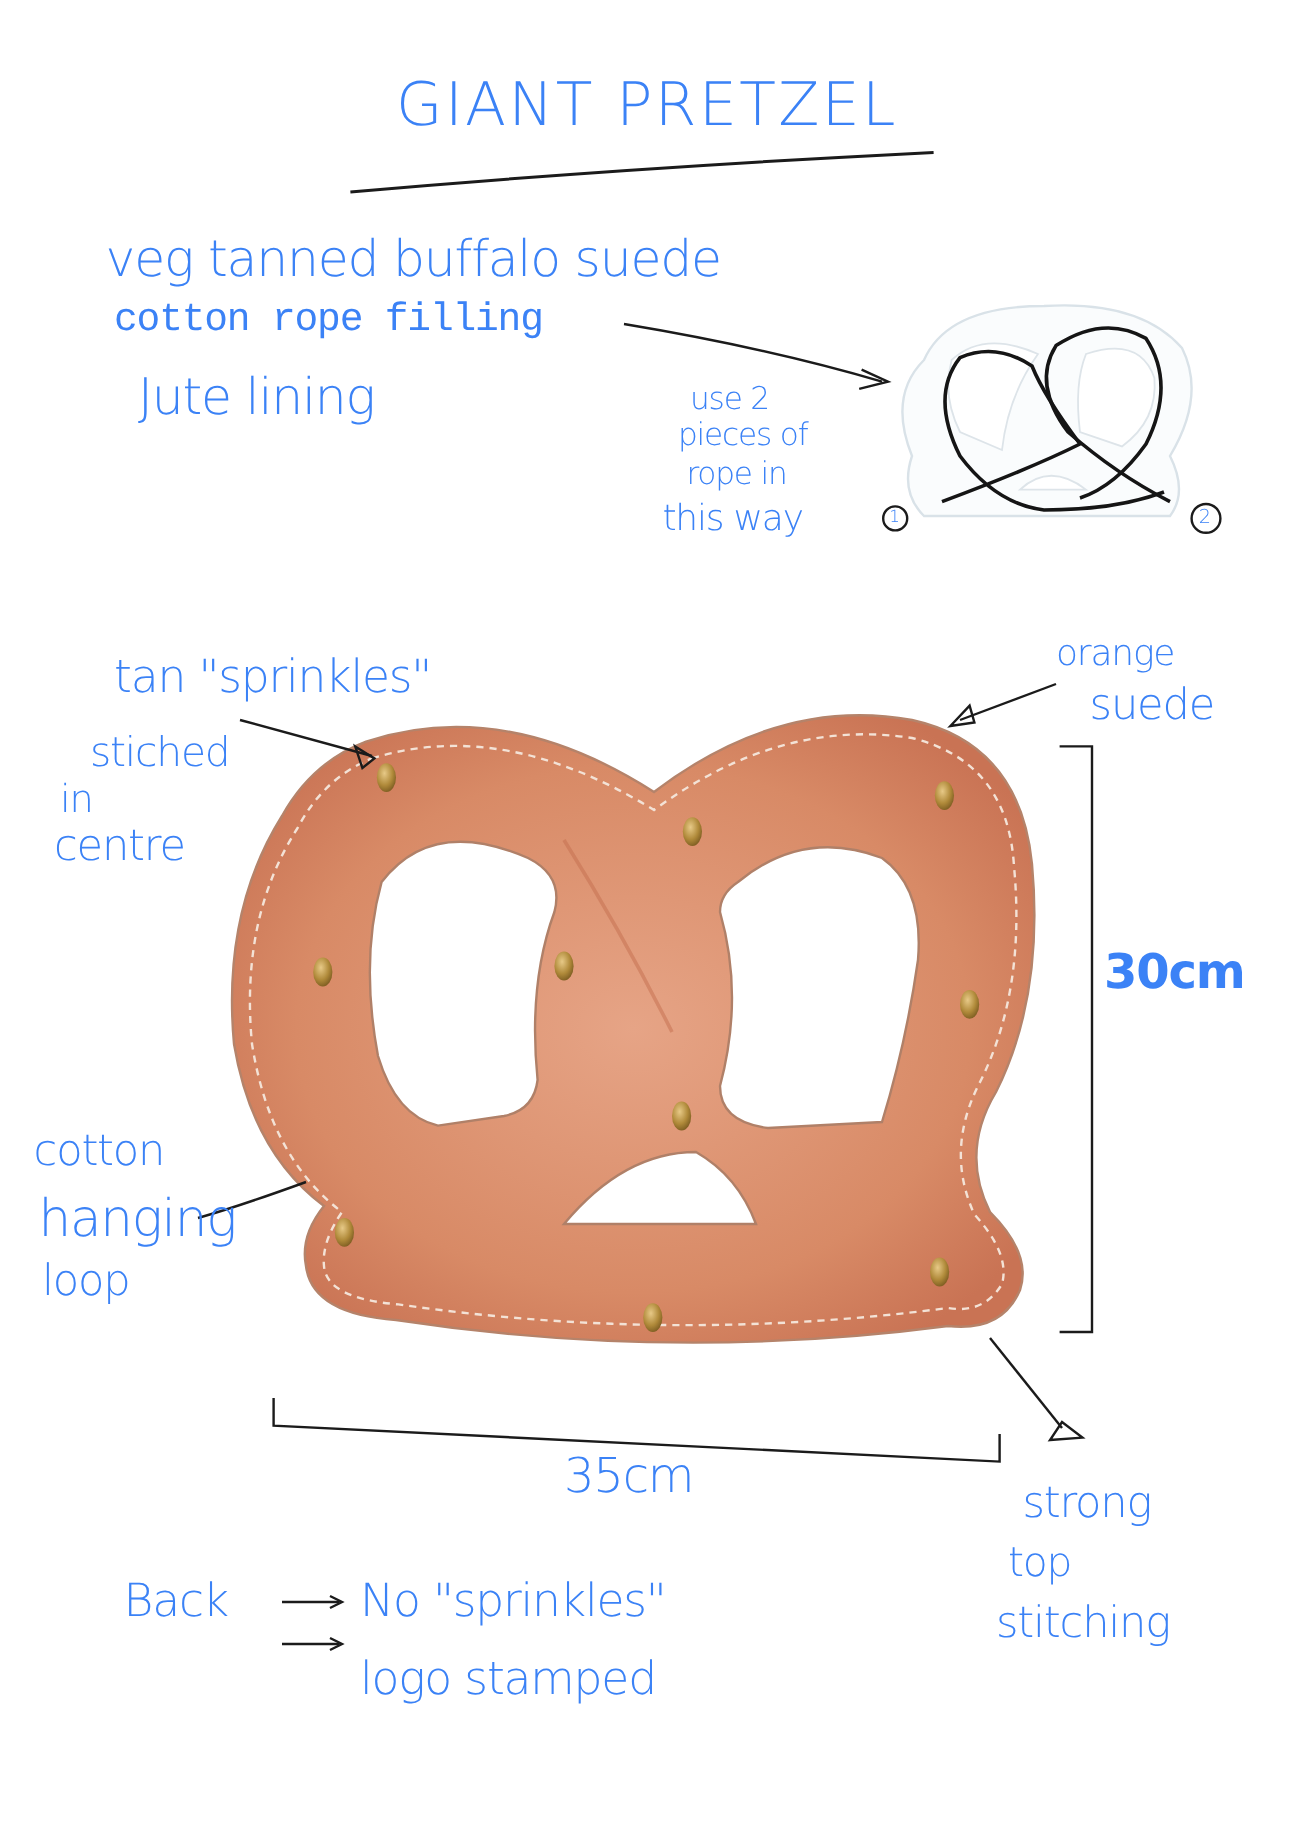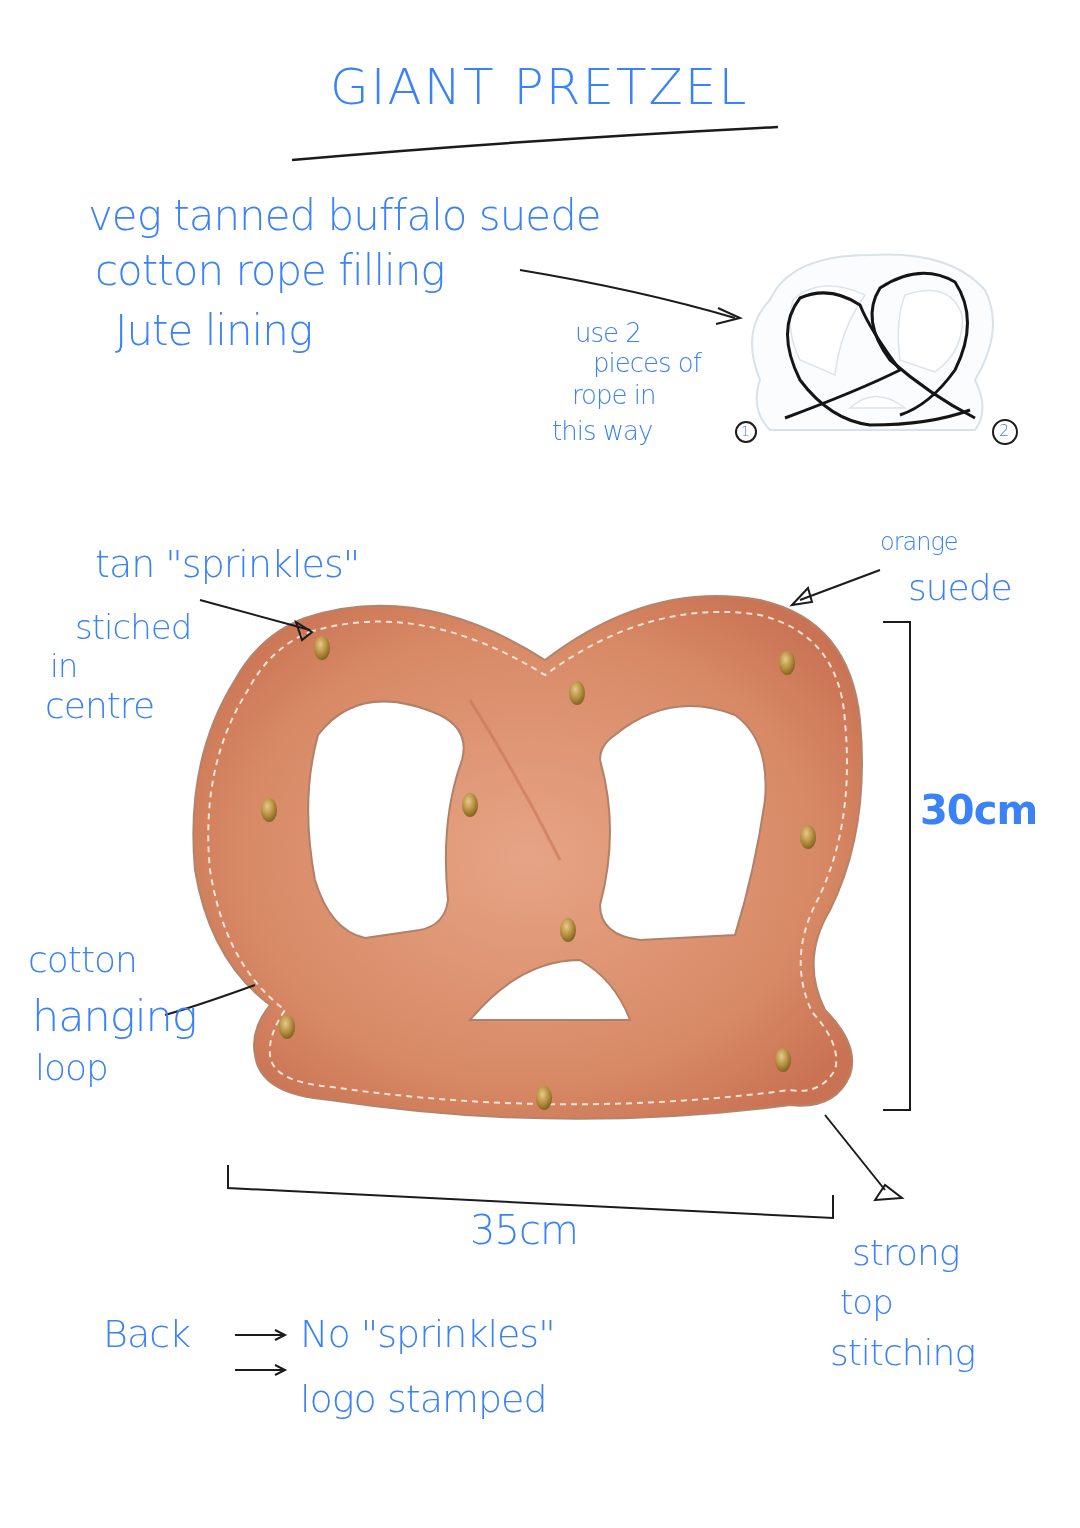--- a/index.html
+++ b/index.html
@@ -9,27 +9,27 @@
 </style>
 </head>
 <body>
 
 <div class="hw" style="left:330px;top:62px;font-size:50px;letter-spacing:2px;">GIANT PRETZEL</div>
 <svg width="1080" height="1528" style="pointer-events:none;">
   <path d="M292 160 Q 520 140 778 127" stroke="#1b1b1b" stroke-width="2.5" fill="none"></path>
 </svg>
 
 <div class="hw" style="left:88px;top:195px;font-size:42px;">veg tanned buffalo suede</div>
-<div class="hw" style="left:95px;top:250px;font-size:42px;">cotton rope filling</div>
+<div class="hw" style="left:95px;top:250px;font-size:33px;font-family:Liberation Mono, monospace;">cotton rope filling</div>
 <div class="hw" style="left:115px;top:310px;font-size:42px;">Jute lining</div>
 
 <div class="hw" style="left:575px;top:320px;font-size:26px;">use 2</div>
-<div class="hw" style="left:565px;top:350px;font-size:26px;margin-left:28px;">pieces of</div>
+<div class="hw" style="left:565px;top:350px;font-size:26px;">pieces of</div>
 <div class="hw" style="left:572px;top:382px;font-size:26px;">rope in</div>
-<div class="hw" style="left:552px;top:418px;font-size:26px;">this way</div>
+<div class="hw" style="left:552px;top:418px;font-size:30px;">this way</div>
 
 <svg width="1080" height="1528" viewBox="0 0 1080 1528">
   <defs>
     <radialGradient id="suedeG" cx="50%" cy="50%" r="60%">
       <stop offset="0%" stop-color="#e6a486"></stop>
       <stop offset="70%" stop-color="#d88a66"></stop>
       <stop offset="100%" stop-color="#c97354"></stop>
     </radialGradient>
     <radialGradient id="sprG" cx="40%" cy="35%" r="70%">
       <stop offset="0%" stop-color="#e7c987"></stop>
@@ -99,21 +99,21 @@
     <path d="M235 1370 L 283 1370"></path>
     <path d="M275 1365 L 285 1370 L 275 1375"></path>
   </g>
 </svg>
 
 <div class="hw" style="left:95px;top:545px;font-size:38px;">tan "sprinkles"</div>
 <div class="hw" style="left:75px;top:610px;font-size:34px;">stiched</div>
 <div class="hw" style="left:50px;top:650px;font-size:32px;">in</div>
 <div class="hw" style="left:45px;top:688px;font-size:36px;">centre</div>
 
-<div class="hw" style="left:880px;top:530px;font-size:24px;">orange</div>
+<div class="hw" style="left:880px;top:530px;font-size:30px;">orange</div>
 <div class="hw" style="left:908px;top:570px;font-size:36px;text-align:center;">suede</div>
 
 <div class="hw" style="left:920px;top:790px;font-size:40px;font-weight:bold;">30cm</div>
 <div class="hw" style="left:470px;top:1210px;font-size:40px;">35cm</div>
 
 <div class="hw" style="left:28px;top:942px;font-size:36px;">cotton</div>
 <div class="hw" style="left:32px;top:995px;font-size:43px;">hanging</div>
 <div class="hw" style="left:35px;top:1050px;font-size:36px;text-align:right;">loop</div>
 
 <div class="hw" style="left:852px;top:1235px;font-size:36px;">strong</div>

